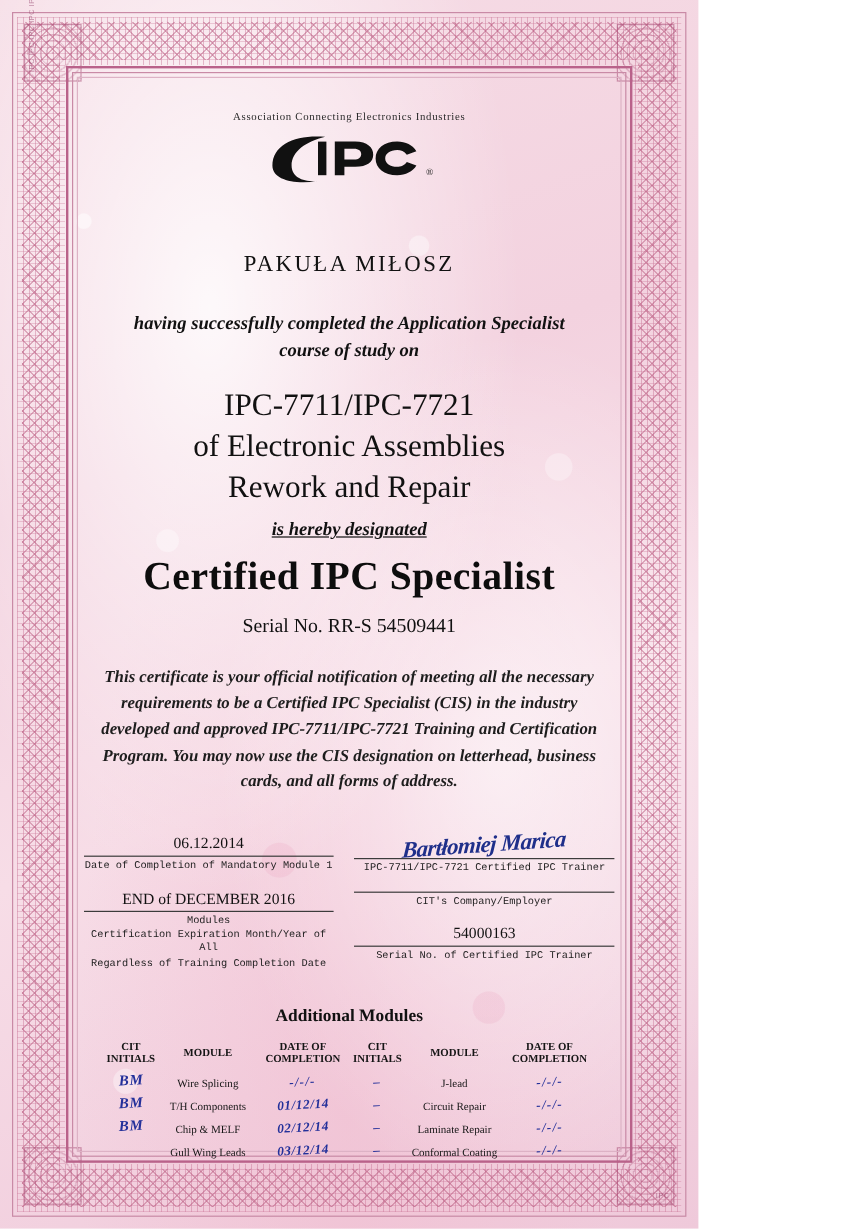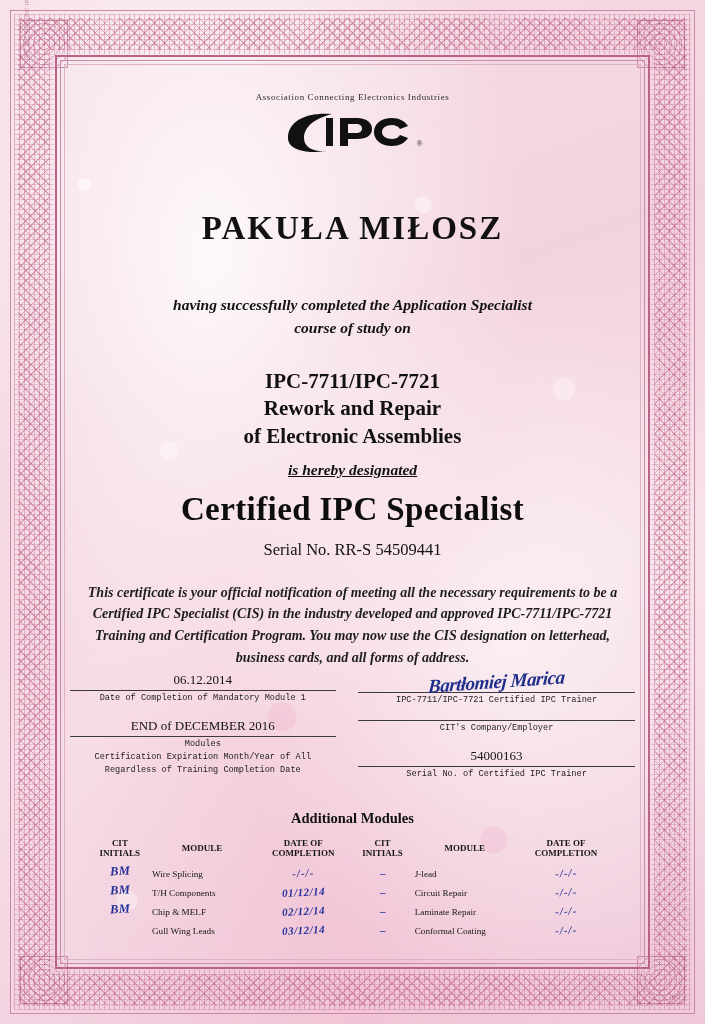--- a/index.html
+++ b/index.html
@@ -2,21 +2,21 @@
 <html><head>
 <meta charset="utf-8">
 <style>
   html, body {
     margin: 0;
     padding: 0;
     background: #ffffff;
   }
   #cert {
     position: relative;
-    width: 705px;
+    width: 582px;
     height: 1024px;
     overflow: hidden;
     font-family: "Liberation Serif", serif;
     color: #1a1a1a;
     background:
       radial-gradient(ellipse at 30% 25%, rgba(255,255,255,0.85) 0%, rgba(255,255,255,0.0) 45%),
       radial-gradient(ellipse at 72% 62%, rgba(255,255,255,0.6) 0%, rgba(255,255,255,0.0) 40%),
       radial-gradient(ellipse at 50% 90%, rgba(240,185,205,0.5) 0%, rgba(255,255,255,0.0) 55%),
       linear-gradient(160deg, #f6dde6 0%, #f3d2df 35%, #f7dde7 60%, #efc9da 100%);
   }
@@ -143,41 +143,41 @@
     font-size: 8px;
     color: #222;
     margin-left: 2px;
     align-self: flex-end;
     margin-bottom: 6px;
   }
 
   .recipient {
     margin-top: 56px;
     font-family: "Liberation Serif", serif;
-    font-weight: bold;
-    font-size: 33px;
+    font-weight: normal;
+    font-size: 19px;
     letter-spacing: 2px;
     color: #111;
   }
 
   .having {
-    margin-top: 46px;
+    margin-top: 26px;
     font-family: "Liberation Serif", serif;
     font-style: italic;
     font-weight: bold;
     font-size: 15.5px;
     line-height: 1.5;
     color: #111;
   }
 
   .std-title {
-    margin-top: 28px;
-    font-family: "Liberation Serif", serif;
-    font-weight: bold;
-    font-size: 21px;
+    margin-top: 16px;
+    font-family: "Liberation Serif", serif;
+    font-weight: normal;
+    font-size: 26px;
     line-height: 1.32;
     color: #111;
   }
   .hereby {
     margin-top: 10px;
     font-family: "Liberation Serif", serif;
     font-style: italic;
     font-weight: bold;
     font-size: 15.5px;
     color: #111;
@@ -205,21 +205,21 @@
     font-weight: bold;
     font-size: 14px;
     line-height: 1.55;
     text-align: center;
     color: #1d1d1d;
     padding: 0 2px;
   }
 
   
   .sig-block {
-    margin-top: 4px;
+    margin-top: 32px;
     display: flex;
     justify-content: space-between;
     align-items: flex-start;
   }
   .sig-col { width: 47%; }
   .sig-col.right { width: 49%; }
 
   .field {
     position: relative;
     text-align: center;
@@ -277,21 +277,21 @@
     color: #161616;
   }
   table.modules td {
     font-size: 9.2px;
     padding: 1px 2px;
     color: #161616;
     vertical-align: bottom;
     height: 17px;
   }
   td.c-init { width: 11%; text-align: center; }
-  td.c-mod  { width: 19%; text-align: left; padding-left: 6px; }
+  td.c-mod  { width: 19%; text-align: center; padding-left: 6px; }
   td.c-date { width: 18%; text-align: center; }
   .ink {
     font-family: "Liberation Serif", serif;
     font-style: italic;
     font-weight: bold;
     color: #23309a;
     font-size: 12.5px;
     letter-spacing: .5px;
     transform: rotate(-3deg);
     display: inline-block;
@@ -334,22 +334,22 @@
 
     <div class="recipient">PAKUŁA MIŁOSZ</div>
 
     <div class="having">
       <div>having successfully completed the Application Specialist</div>
       <div>course of study on</div>
     </div>
 
     <div class="std-title">
       <div>IPC-7711/IPC-7721</div>
+      <div>of Electronic Assemblies</div>
       <div>Rework and Repair</div>
-      <div>of Electronic Assemblies</div>
     </div>
 
     <div class="hereby">is hereby designated</div>
 
     <div class="designation">Certified IPC Specialist</div>
 
     <div class="serial">Serial No. RR-S 54509441</div>
 
     <div class="paragraph">This certificate is your official notification of meeting all the necessary requirements to be a Certified IPC Specialist (CIS) in the industry developed and approved IPC-7711/IPC-7721 Training and Certification Program. You may now use the CIS designation on letterhead, business cards, and all forms of address.</div>
 

